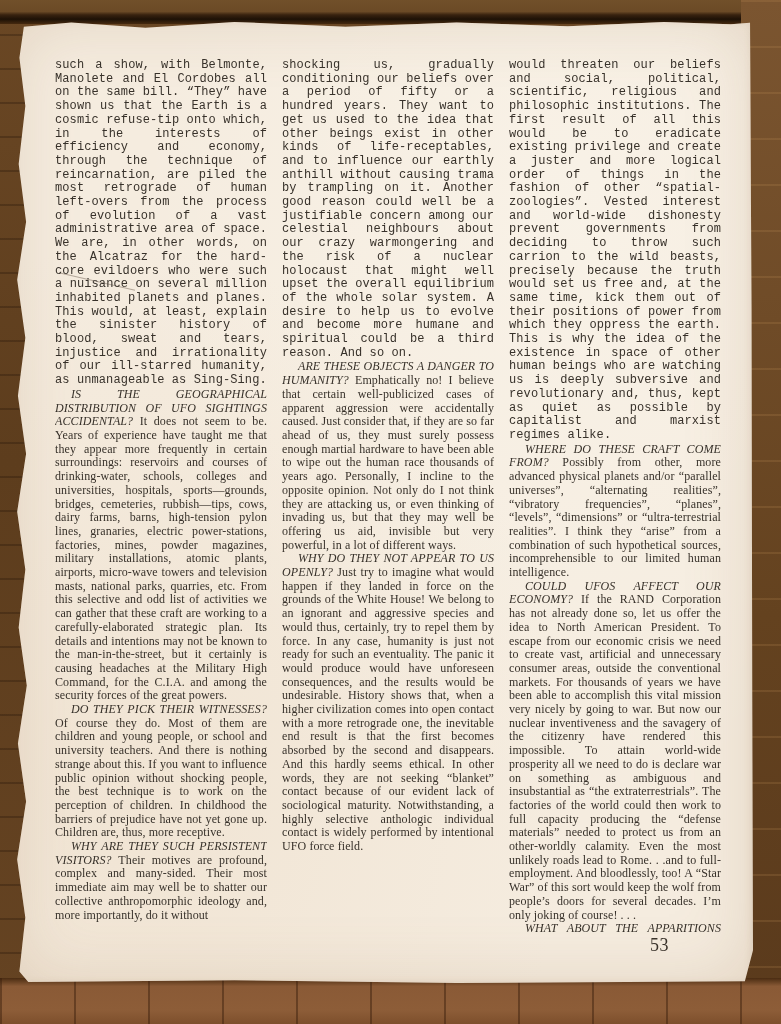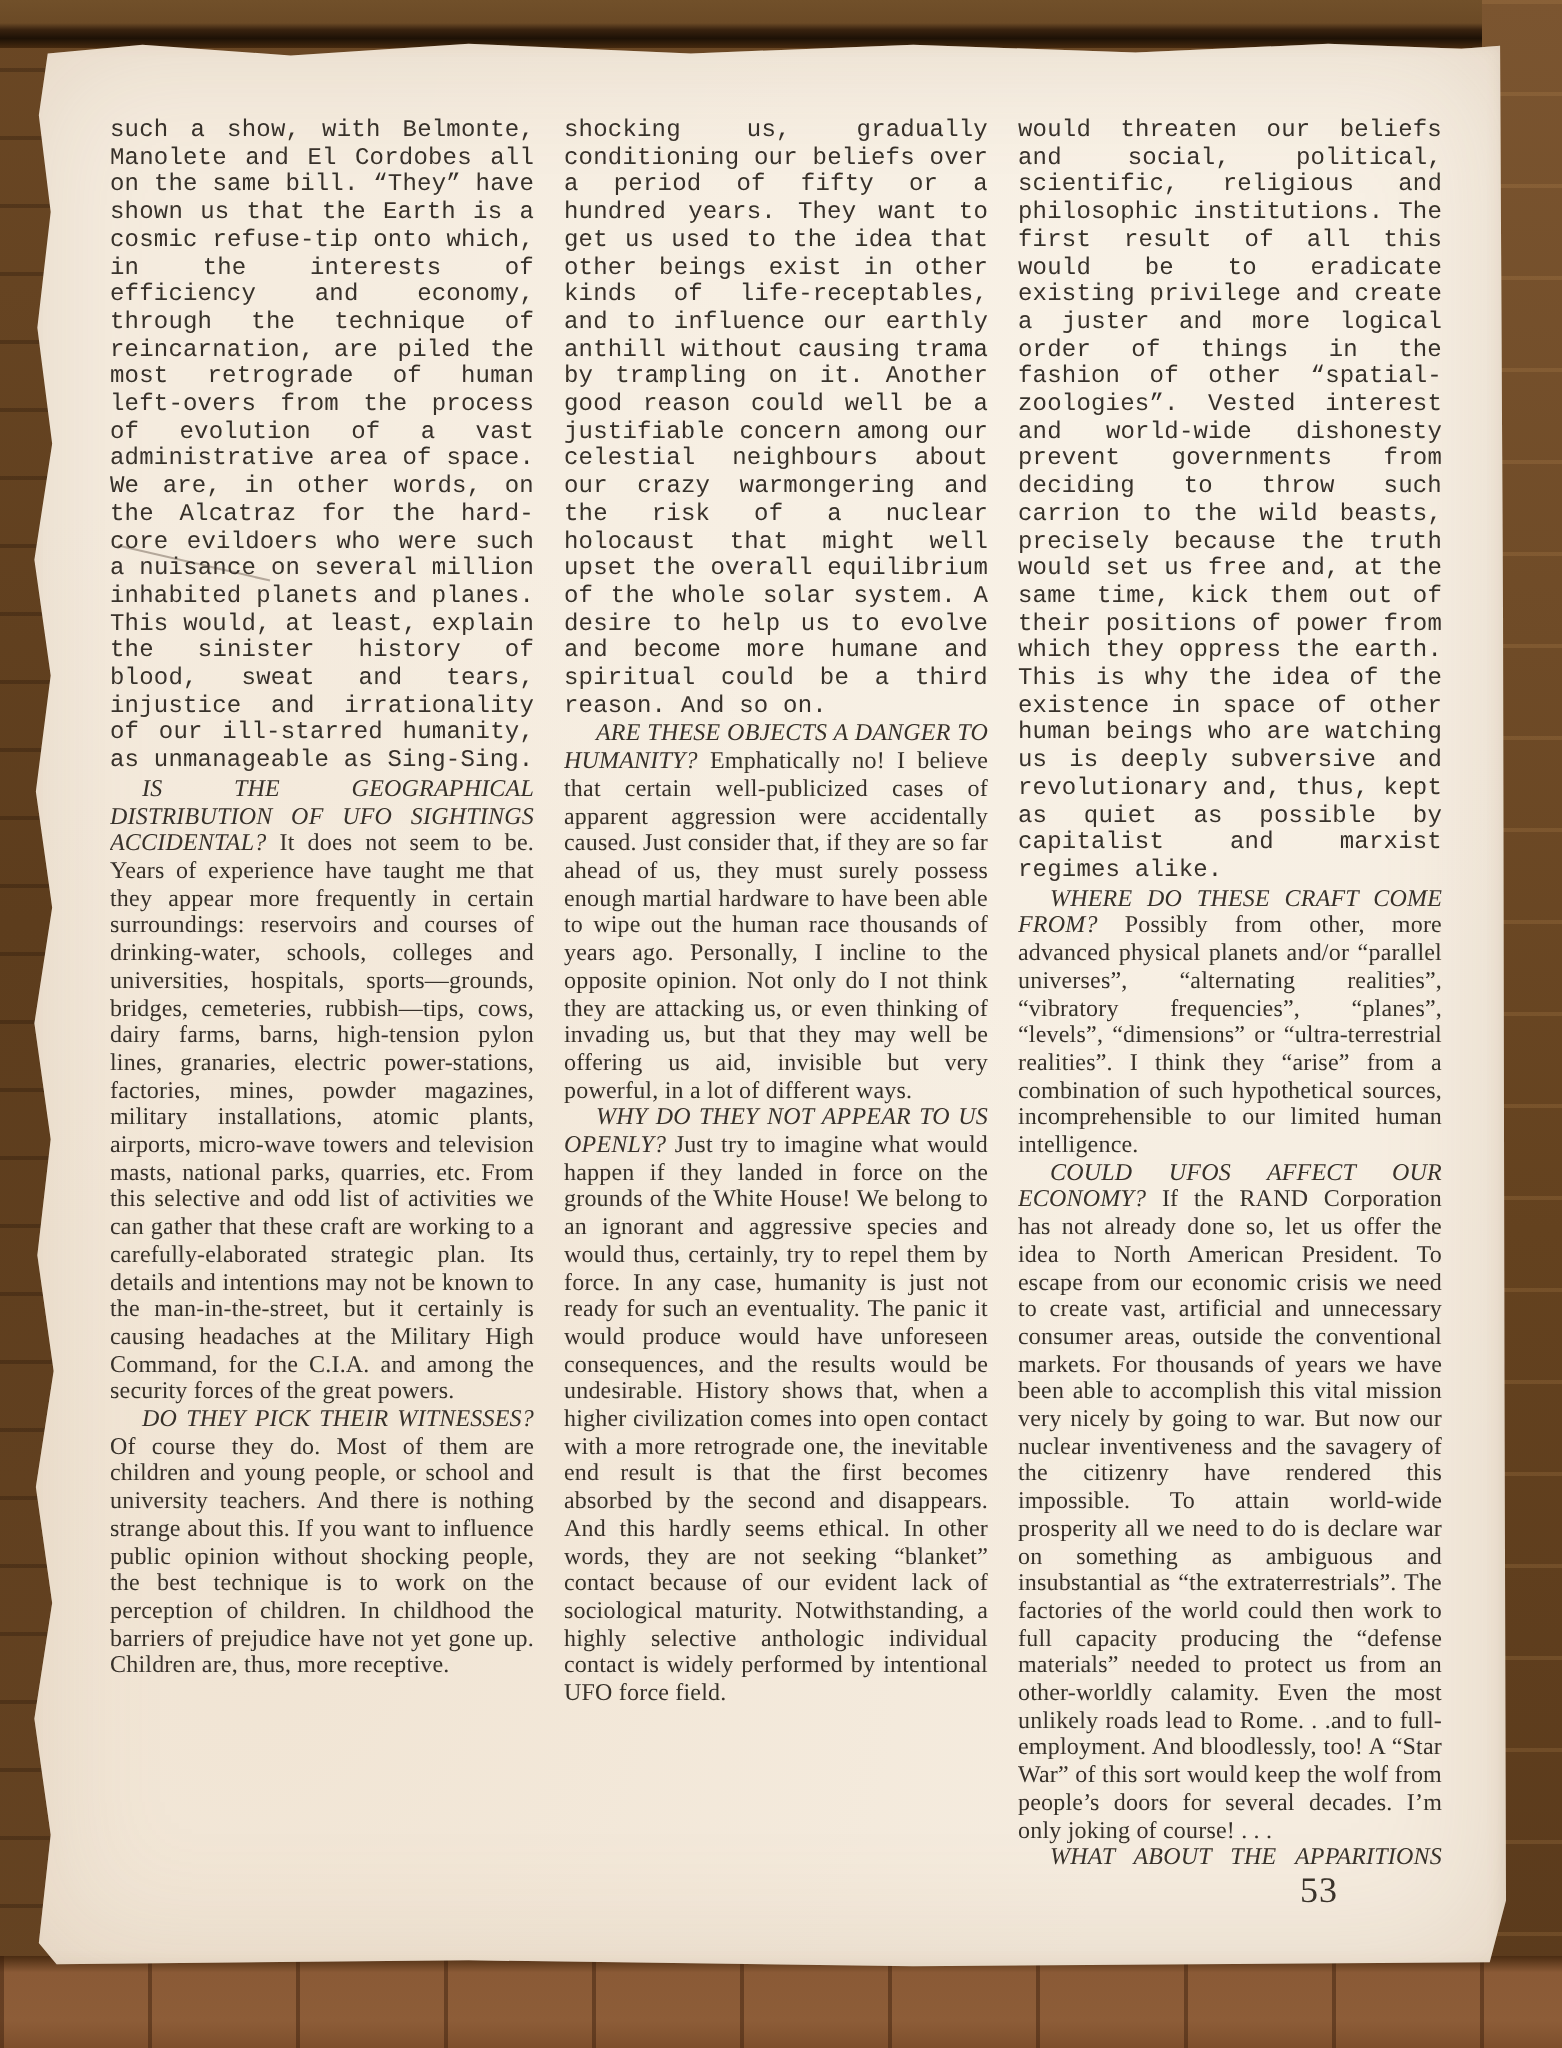--- a/index.html
+++ b/index.html
@@ -95,20 +95,21 @@
 <div class="wood-bottom"></div>
 
 <div class="paper">
   <div class="crease"></div>
   <div class="text-area">
 
     <div class="col">
       <p class="cont"><span>such a show, with Belmonte, Manolete and El Cordobes all on the same bill. “They” have shown us that the Earth is a cosmic refuse-tip onto which, in the interests of efficiency and economy, through the technique of reincarnation, are piled the most retrograde of human left-overs from the process of evolution of a vast administrative area of space. We are, in other words, on the Alcatraz for the hard-core evildoers who were such a nuisance on several million inhabited planets and planes. This would, at least, explain the sinister history of blood, sweat and tears, injustice and irrationality of our ill-starred humanity, as unmanageable as Sing-Sing.</span></p>
       <p><i class="lead">IS THE GEOGRAPHICAL DISTRIBUTION OF UFO SIGHTINGS ACCIDENTAL?</i> <span>It does not seem to be. Years of experience have taught me that they appear more frequently in certain surroundings: reservoirs and courses of drinking-water, schools, colleges and universities, hospitals, sports—grounds, bridges, cemeteries, rubbish—tips, cows, dairy farms, barns, high-tension pylon lines, granaries, electric power-stations, factories, mines, powder magazines, military installations, atomic plants, airports, micro-wave towers and television masts, national parks, quarries, etc. From this selective and odd list of activities we can gather that these craft are working to a carefully-elaborated strategic plan. Its details and intentions may not be known to the man-in-the-street, but it certainly is causing headaches at the Military High Command, for the C.I.A. and among the security forces of the great powers.</span></p>
       <p><i class="lead">DO THEY PICK THEIR WITNESSES?</i> <span>Of course they do. Most of them are children and young people, or school and university teachers. And there is nothing strange about this. If you want to influence public opinion without shocking people, the best technique is to work on the perception of children. In childhood the barriers of prejudice have not yet gone up. Children are, thus, more receptive.</span></p>
+      <p><i class="lead">WHY ARE THEY SUCH PERSISTENT VISITORS?</i> <span>Their motives are profound, complex and many-sided. Their most immediate aim may well be to shatter our collective anthropomorphic ideology and, more importantly, do it without</span></p>
     </div>
 
     <div class="col">
       <p class="cont"><span>shocking us, gradually conditioning our beliefs over a period of fifty or a hundred years. They want to get us used to the idea that other beings exist in other kinds of life-receptables, and to influence our earthly anthill without causing trama by trampling on it. Another good reason could well be a justifiable concern among our celestial neighbours about our crazy warmongering and the risk of a nuclear holocaust that might well upset the overall equilibrium of the whole solar system. A desire to help us to evolve and become more humane and spiritual could be a third reason. And so on.</span></p>
       <p><i class="lead">ARE THESE OBJECTS A DANGER TO HUMANITY?</i> <span>Emphatically no! I believe that certain well-publicized cases of apparent aggression were accidentally caused. Just consider that, if they are so far ahead of us, they must surely possess enough martial hardware to have been able to wipe out the human race thousands of years ago. Personally, I incline to the opposite opinion. Not only do I not think they are attacking us, or even thinking of invading us, but that they may well be offering us aid, invisible but very powerful, in a lot of different ways.</span></p>
       <p><i class="lead">WHY DO THEY NOT APPEAR TO US OPENLY?</i> <span>Just try to imagine what would happen if they landed in force on the grounds of the White House! We belong to an ignorant and aggressive species and would thus, certainly, try to repel them by force. In any case, humanity is just not ready for such an eventuality. The panic it would produce would have unforeseen consequences, and the results would be undesirable. History shows that, when a higher civilization comes into open contact with a more retrograde one, the inevitable end result is that the first becomes absorbed by the second and disappears. And this hardly seems ethical. In other words, they are not seeking “blanket” contact because of our evident lack of sociological maturity. Notwithstanding, a highly selective anthologic individual contact is widely performed by intentional UFO force field.</span></p>
     </div>
 
     <div class="col">
       <p class="cont"><span>would threaten our beliefs and social, political, scientific, religious and philosophic institutions. The first result of all this would be to eradicate existing privilege and create a juster and more logical order of things in the fashion of other “spatial-zoologies”. Vested interest and world-wide dishonesty prevent governments from deciding to throw such carrion to the wild beasts, precisely because the truth would set us free and, at the same time, kick them out of their positions of power from which they oppress the earth. This is why the idea of the existence in space of other human beings who are watching us is deeply subversive and revolutionary and, thus, kept as quiet as possible by capitalist and marxist regimes alike.</span></p>

